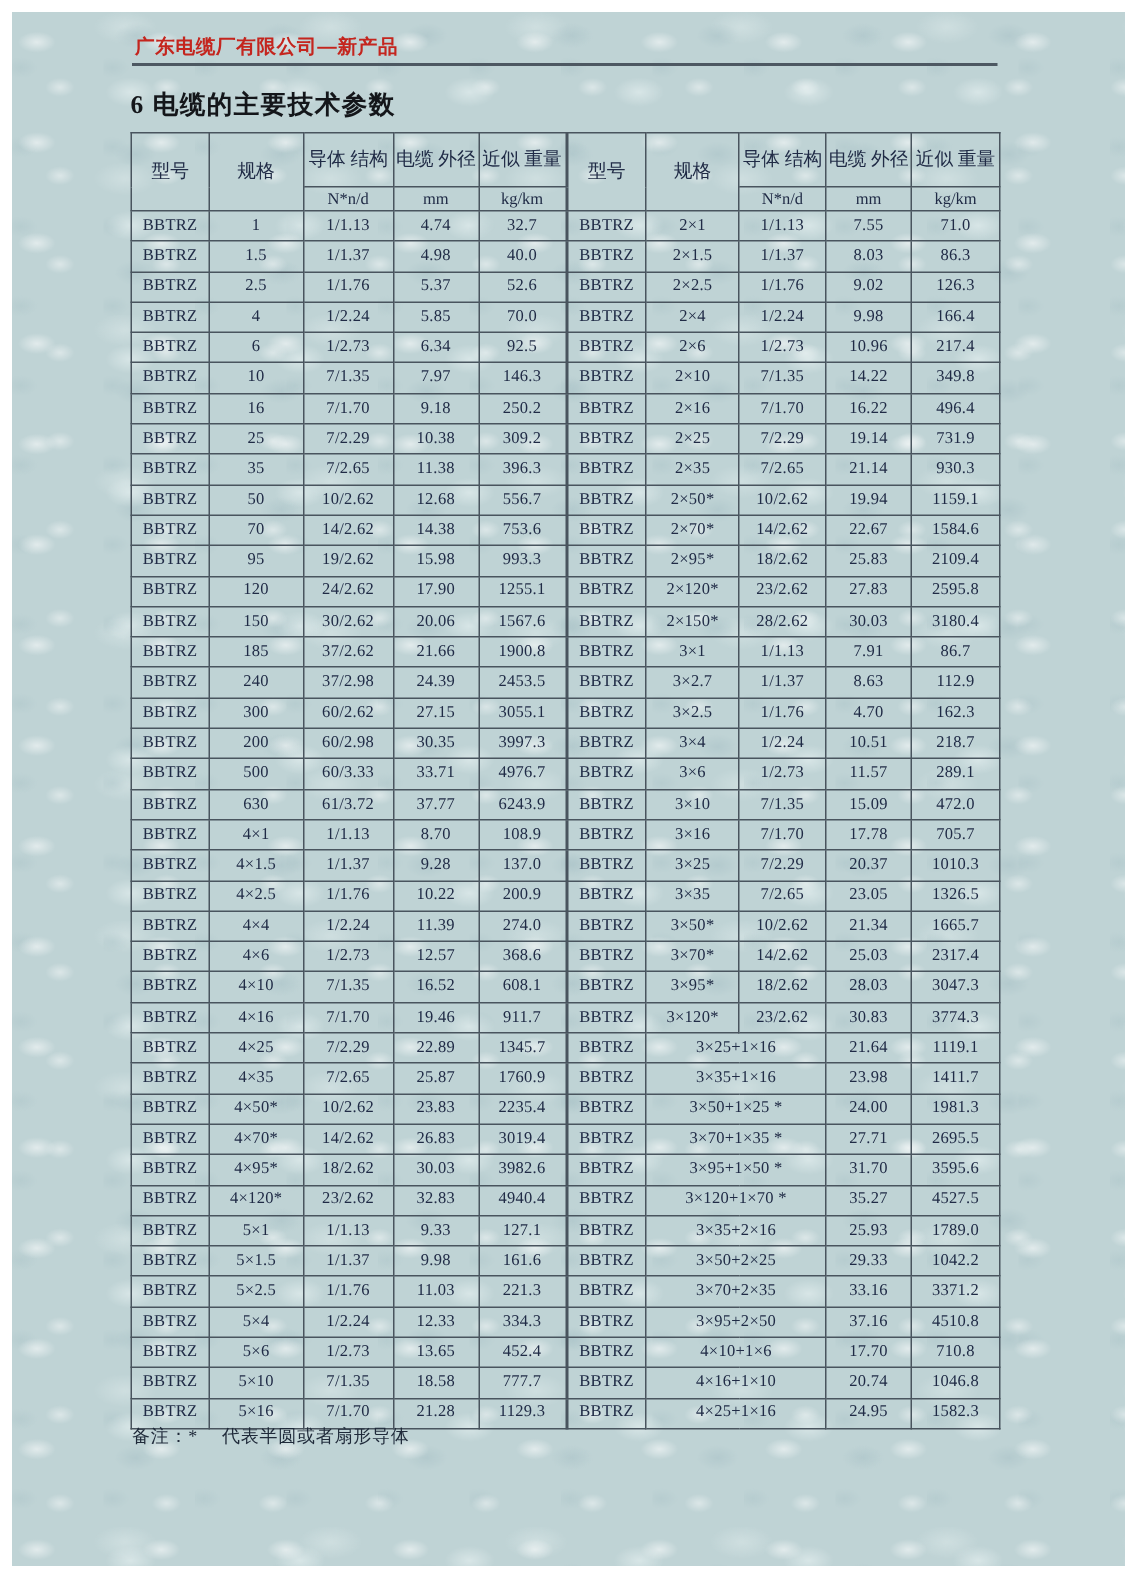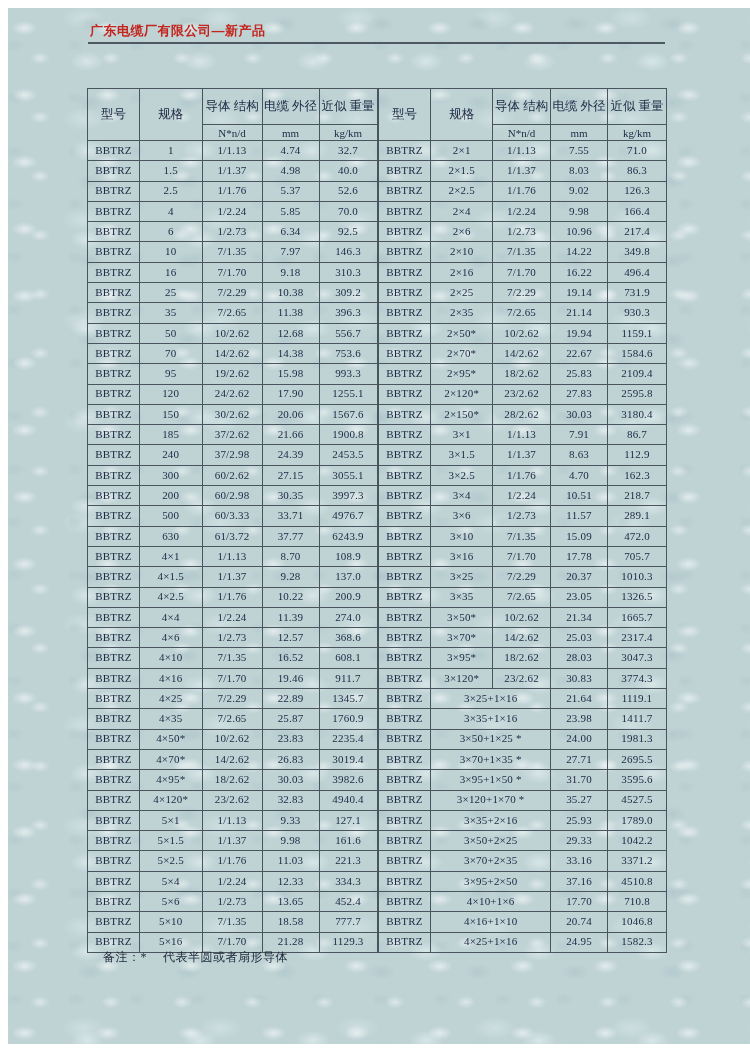--- a/index.html
+++ b/index.html
@@ -43,31 +43,32 @@
   .half th, .half td {
     border:1px solid #49545e;
     text-align:center; vertical-align:middle;
     color:#202b46; padding:0; overflow:hidden; white-space:nowrap;
   }
   .half td { font-size:11px; line-height:1.05; letter-spacing:.2px; }
   .half tbody tr { height:20.3px; }
   .hdr-main { height:36px; font-size:12.5px; font-weight:normal; color:#1c2534; white-space:pre-line; line-height:1.25; }
   .hdr-unit { height:16px; font-size:11px; font-weight:normal; color:#202b46; }
   .note {
-    position:absolute; left:95px; top:941px;
+    position:absolute; left:80px; top:941px;
     font-size:12px; color:#1f2a3a; white-space:pre; letter-spacing:.5px;
   }
 </style>
 </head>
 <body>
 
 <div class="scan">
 
   <div class="company-header">广东电缆厂有限公司—新产品</div>
   <div class="header-rule"></div>
+  <div class="section-title">6 电缆的主要技术参数</div>
 
   <div class="table-wrap">
 
     <table class="half">
       <colgroup>
         <col style="width:52px">
           <col style="width:63px">
           <col style="width:60px">
           <col style="width:57px">
           <col style="width:58px">
@@ -130,21 +131,21 @@
             <td>10</td>
             <td>7/1.35</td>
             <td>7.97</td>
             <td>146.3</td>
           </tr>
           <tr>
             <td>BBTRZ</td>
             <td>16</td>
             <td>7/1.70</td>
             <td>9.18</td>
-            <td>310.3</td>
+            <td>250.2</td>
           </tr>
           <tr>
             <td>BBTRZ</td>
             <td>25</td>
             <td>7/2.29</td>
             <td>10.38</td>
             <td>309.2</td>
           </tr>
           <tr>
             <td>BBTRZ</td>
@@ -499,21 +500,21 @@
           </tr>
           <tr>
             <td>BBTRZ</td>
             <td>3×1</td>
             <td>1/1.13</td>
             <td>7.91</td>
             <td>86.7</td>
           </tr>
           <tr>
             <td>BBTRZ</td>
-            <td>3×1.5</td>
+            <td>3×2.7</td>
             <td>1/1.37</td>
             <td>8.63</td>
             <td>112.9</td>
           </tr>
           <tr>
             <td>BBTRZ</td>
             <td>3×2.5</td>
             <td>1/1.76</td>
             <td>4.70</td>
             <td>162.3</td>

